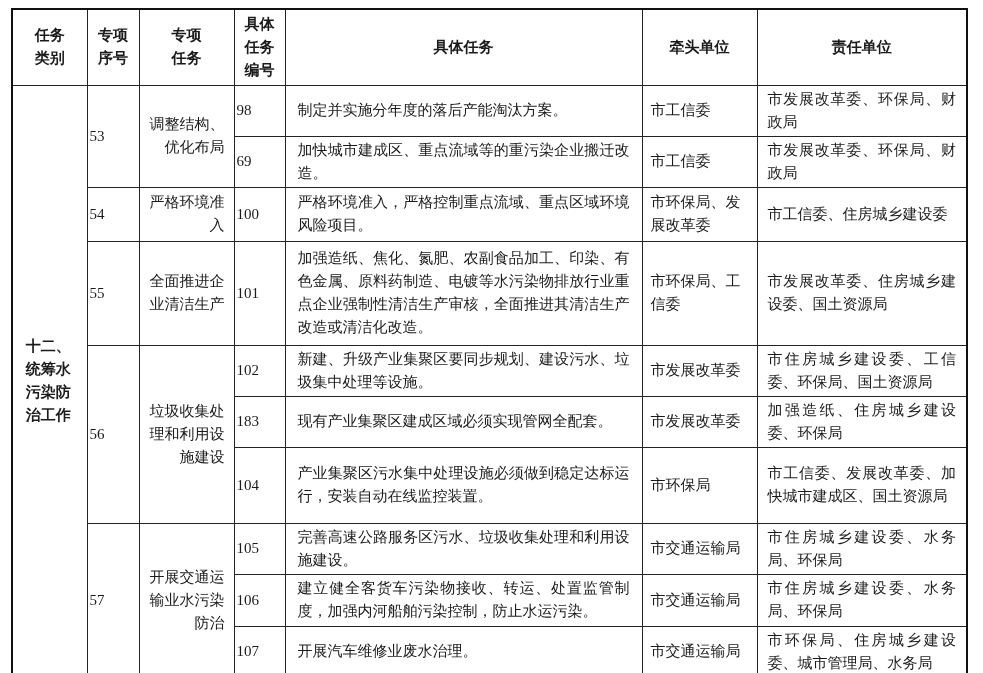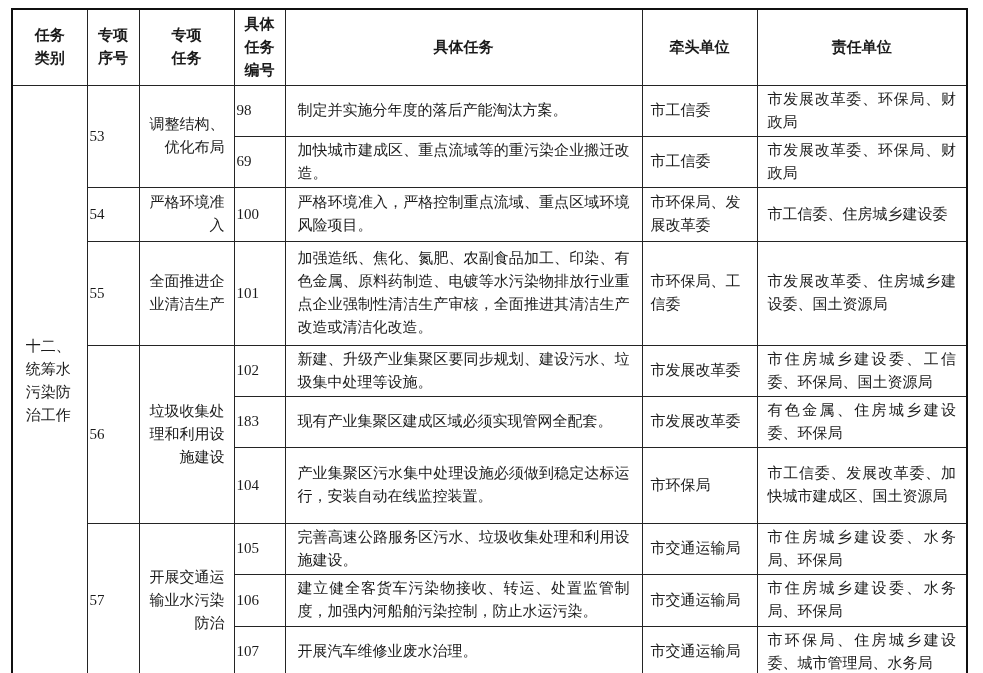--- a/index.html
+++ b/index.html
@@ -33,21 +33,21 @@
   }
   
   .doc-table th {
     font-weight: bold;
     text-align: center;
     padding: 2px 2px;
   }
   .hdr-wrap2 { width: 2.2em; margin: 0 auto; text-align: center; }
   
   td.c-cat   { padding: 2px 2px; text-align: center; }
-  td.c-cat .cat-wrap { width: 3.2em; margin: 11px auto; text-align: left; }
+  td.c-cat .cat-wrap { width: 3.2em; margin: 11px auto; text-align: left; font-weight: bold; }
   td.c-num   { padding: 2px 2px; }
   td.c-stask { padding: 2px 9px; text-align: right; }
   td.c-task  { padding: 2px 12px; text-align: justify; }
   td.c-lead  { padding: 2px 8px; }
   td.c-resp  { padding: 2px 10px; text-align: justify; }
 </style>
 </head>
 <body>
 
 <div class="page">
@@ -124,21 +124,21 @@
       <td class="c-num">102</td>
       <td class="c-task">新建、升级产业集聚区要同步规划、建设污水、垃圾集中处理等设施。</td>
       <td class="c-lead">市发展改革委</td>
       <td class="c-resp">市住房城乡建设委、工信委、环保局、国土资源局</td>
     </tr>
 
     <tr style="height:46px">
       <td class="c-num">183</td>
       <td class="c-task">现有产业集聚区建成区域必须实现管网全配套。</td>
       <td class="c-lead">市发展改革委</td>
-      <td class="c-resp">有色金属、住房城乡建设委、环保局</td>
+      <td class="c-resp">加强造纸、住房城乡建设委、环保局</td>
     </tr>
 
     <tr style="height:76px">
       <td class="c-num">104</td>
       <td class="c-task">产业集聚区污水集中处理设施必须做到稳定达标运行，安装自动在线监控装置。</td>
       <td class="c-lead">市环保局</td>
       <td class="c-resp">市工信委、发展改革委、加快城市建成区、国土资源局</td>
     </tr>
 
     <tr style="height:50px">

